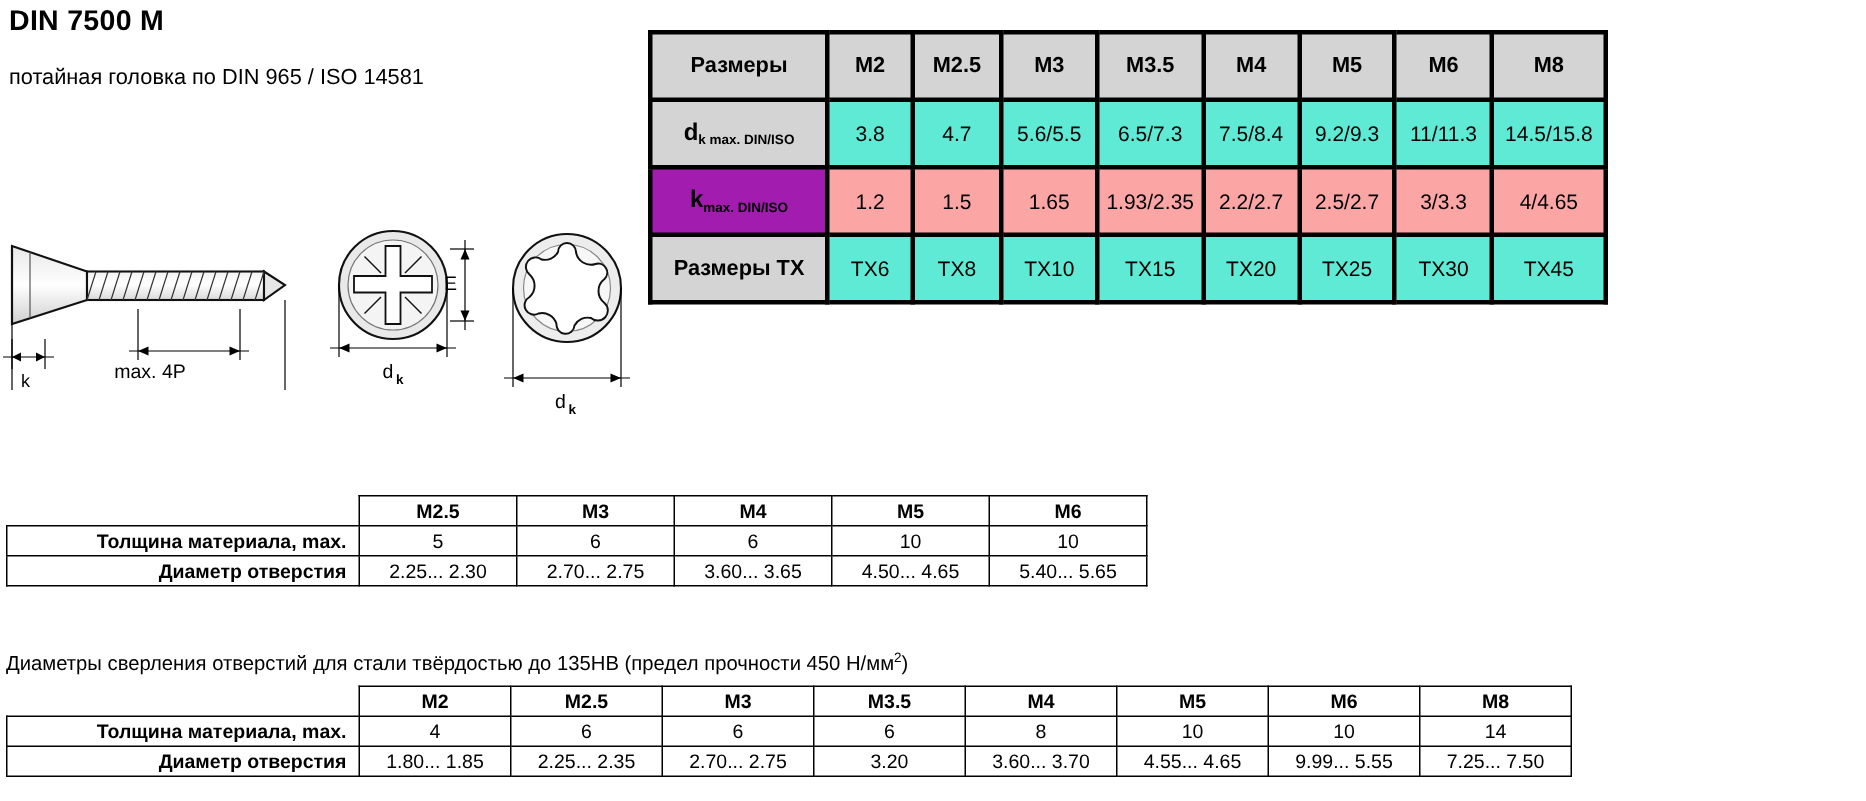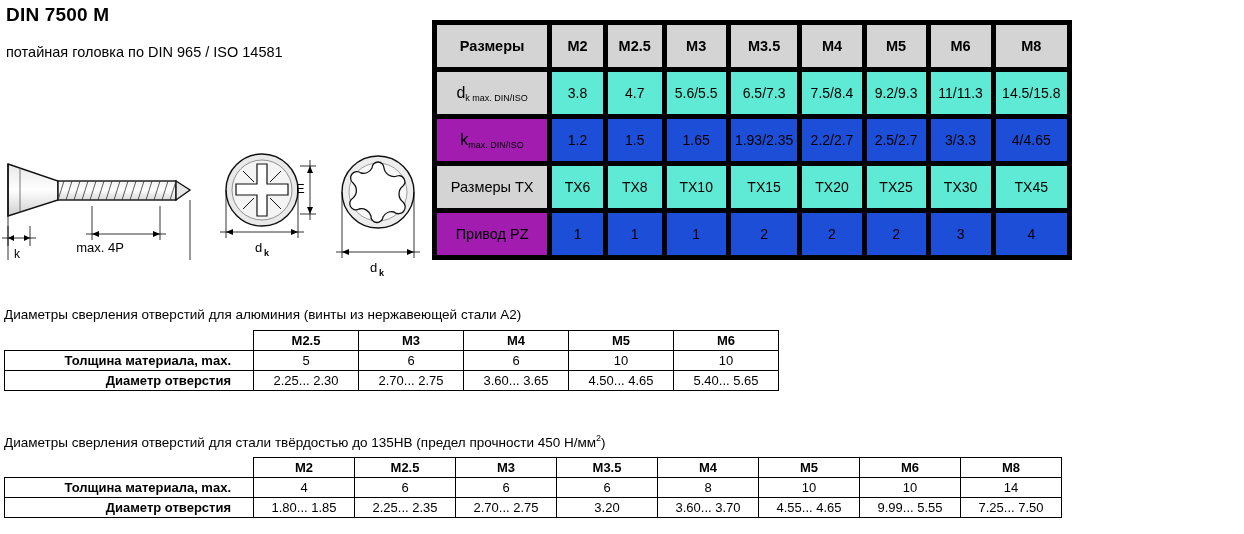--- a/index.html
+++ b/index.html
@@ -54,50 +54,50 @@
 
   
   .main-table {
     position: absolute;
     left: 432px;
     top: 20px;
     border-collapse: collapse;
     font-size: 14px;
   }
   .main-table td, .main-table th {
-    border: 5px solid #000000;
+    border: 3px solid #000000;
     text-align: center;
     vertical-align: middle;
     padding: 0;
     height: 42px;
   }
   .main-table .row-head {
     background: #d4d4d4;
     font-weight: bold;
     width: 155px;
     font-size: 14.5px;
   }
   .main-table .row-head.plain {
-    font-weight: normal;
+    font-weight: bold;
   }
   .main-table .col-head {
     background: #d4d4d4;
     font-weight: bold;
     width: 75px;
     font-size: 14.5px;
   }
   .main-table tr.shaded td {
     background: #5eead4;
   }
   .main-table tr.shaded td.row-head,
   .main-table tr.shaded td.col-head {
     background: #d4d4d4;
   }
   .main-table tr.white td {
-    background: #1d4ed8;
+    background: #fca5a5;
   }
   .main-table tr.white td.row-head {
     background: #a21caf;
   }
   .main-table td.m8col {
     width: 84px;
   }
   .sub {
     font-size: 9px;
     vertical-align: baseline;
@@ -124,21 +124,21 @@
   .sec-table td {
     border: 1px solid #000000;
     text-align: center;
     height: 19px;
     padding: 0 4px;
     white-space: nowrap;
   }
   .sec-table td.lbl {
     text-align: right;
     font-weight: bold;
-    padding-right: 22px;
+    padding-right: 8px;
   }
   .sec-table td.hd {
     font-weight: bold;
   }
   .sec-table td.empty {
     border: none;
   }
 
   #tbl-alu { left: 4px; top: 330px; }
   #cap-alu { left: 4px; top: 307px; }
@@ -314,35 +314,23 @@
         <td>TX6</td>
         <td>TX8</td>
         <td>TX10</td>
         <td>TX15</td>
         <td>TX20</td>
         <td>TX25</td>
         <td>TX30</td>
         <td class="m8col">TX45</td>
       </tr>
 
-      <tr class="white">
-        <td class="row-head plain">Привод PZ</td>
-        <td>1</td>
-        <td>1</td>
-        <td>1</td>
-        <td>2</td>
-        <td>2</td>
-        <td>2</td>
-        <td>3</td>
-        <td class="m8col">4</td>
-      </tr>
     </tbody>
   </table>
 
-  <div class="cap" id="cap-alu">Диаметры сверления отверстий для алюминия (винты из нержавеющей стали A2)</div>
   <table class="sec-table" id="tbl-alu">
     <tbody>
       <tr>
         <td class="empty"></td>
         <td class="v hd">M2.5</td>
         <td class="v hd">M3</td>
         <td class="v hd">M4</td>
         <td class="v hd">M5</td>
         <td class="v hd">M6</td>
       </tr>

